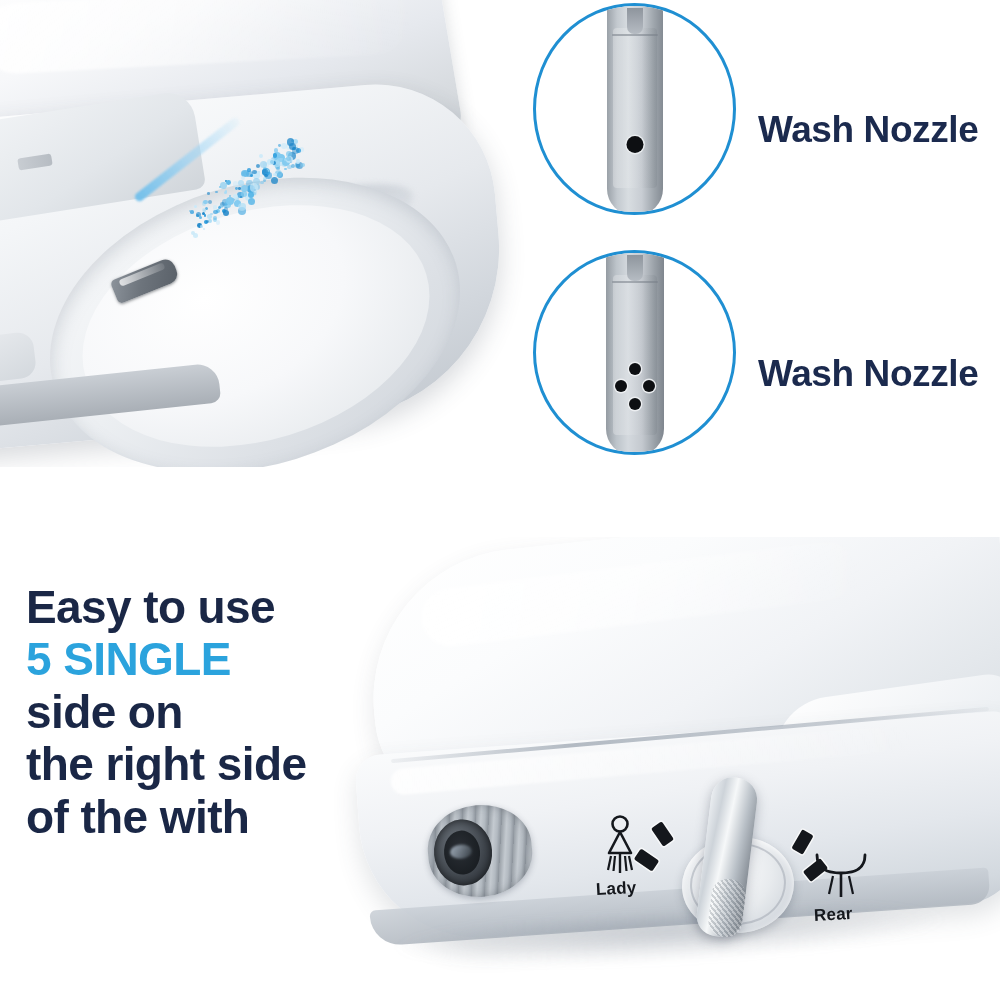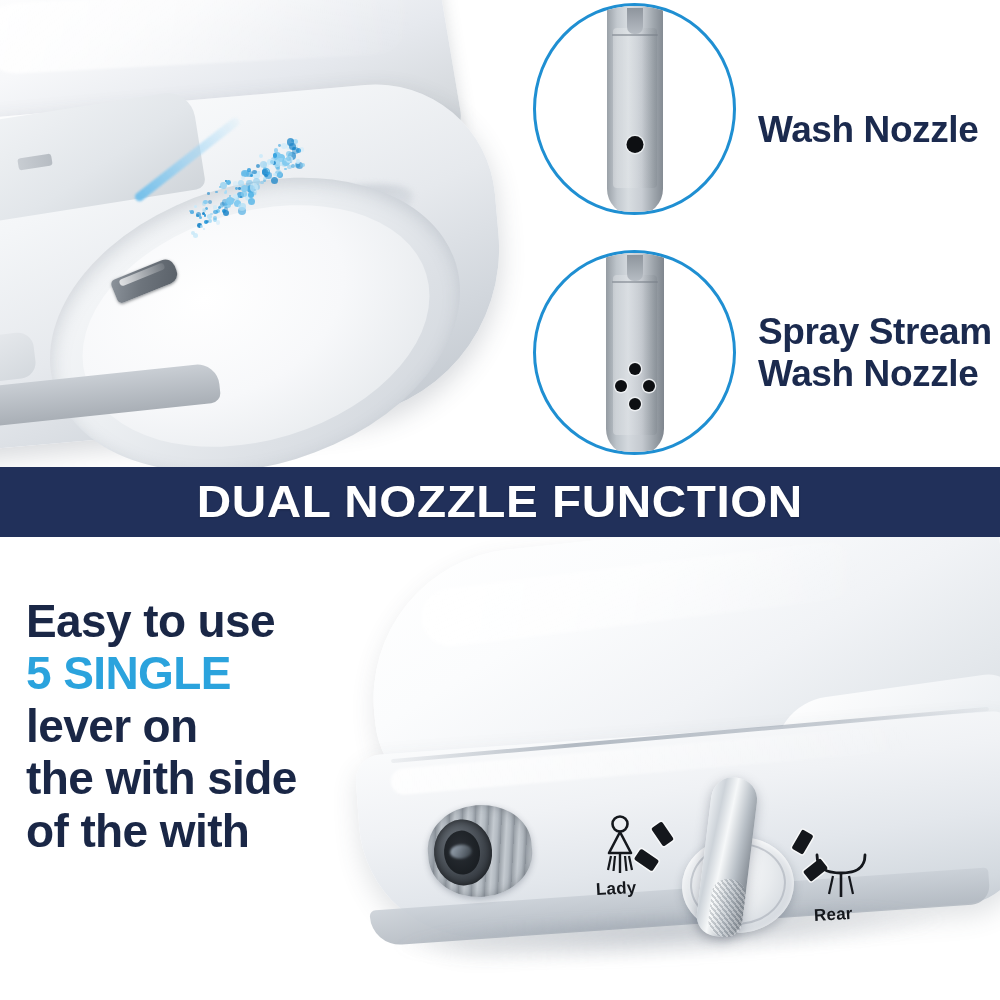--- a/index.html
+++ b/index.html
@@ -168,21 +168,21 @@
   .banner-text {
     color:#ffffff; font-size:45px; font-weight:700;
     letter-spacing:0.5px; transform:scaleX(1.06); transform-origin:center;
     text-shadow:0 1px 2px rgba(0,0,0,.25);
   }
 
   
   .bottom-section { position:absolute; left:0; top:537px; width:1000px; height:463px; background:#fff; overflow:hidden; }
 
   .copy-block {
-    position:absolute; left:26px; top:58px; width:340px;
+    position:absolute; left:26px; top:44px; width:340px;
     font-size:46px; line-height:1.14; font-weight:600;
     color:#1a2746; letter-spacing:-0.6px;
   }
   .copy-line { display:block; white-space:nowrap; }
   .copy-highlight { color:#2ba3dd; font-weight:600; }
 
   
   .prod { position:absolute; left:350px; top:0px; width:660px; height:463px; }
   .prod-top-shell {
     position:absolute; left:20px; top:-6px; width:640px; height:250px;
@@ -492,37 +492,34 @@
         <div class="shaft-notch"></div>
         <div class="shaft-seam"></div>
         <div class="hole-grid">
           <div class="hole-s hg-top"></div>
           <div class="hole-s hg-left"></div>
           <div class="hole-s hg-right"></div>
           <div class="hole-s hg-bot"></div>
         </div>
       </div>
       <div class="callout-label">
-        <span>Spray Stream</span><br>
+        <br>
         <span>Wash Nozzle</span>
       </div>
     </div>
   </div>
 
-  <div class="banner">
-    <div class="banner-text">DUAL NOZZLE FUNCTION</div>
-  </div>
 
   <div class="bottom-section">
 
     <div class="copy-block">
       <span class="copy-line">Easy to use</span>
       <span class="copy-line copy-highlight">5 SINGLE</span>
-      <span class="copy-line">lever on</span>
-      <span class="copy-line">the with side</span>
+      <span class="copy-line">side on</span>
+      <span class="copy-line">the right side</span>
       <span class="copy-line">of the with</span>
     </div>
 
     <div class="prod">
       <div class="prod-top-shell"></div>
       <div class="prod-top-sheen"></div>
       <div class="prod-right-wing"></div>
       <div class="prod-body"></div>
       <div class="prod-seam"></div>
       <div class="prod-body-hl"></div>

